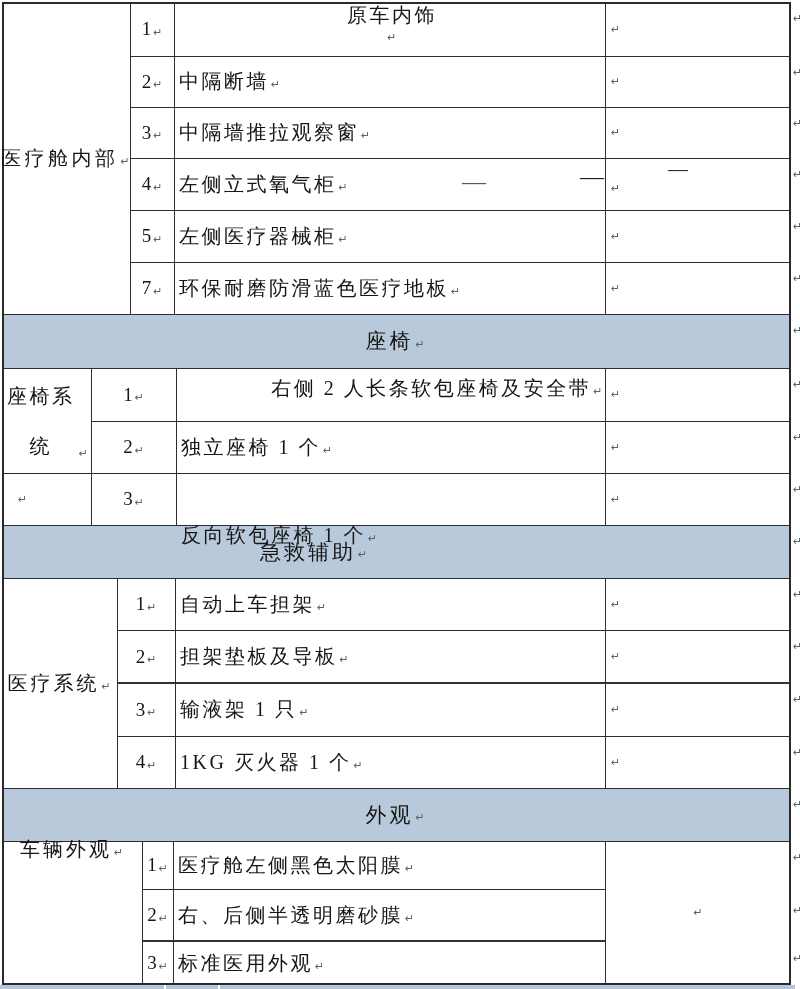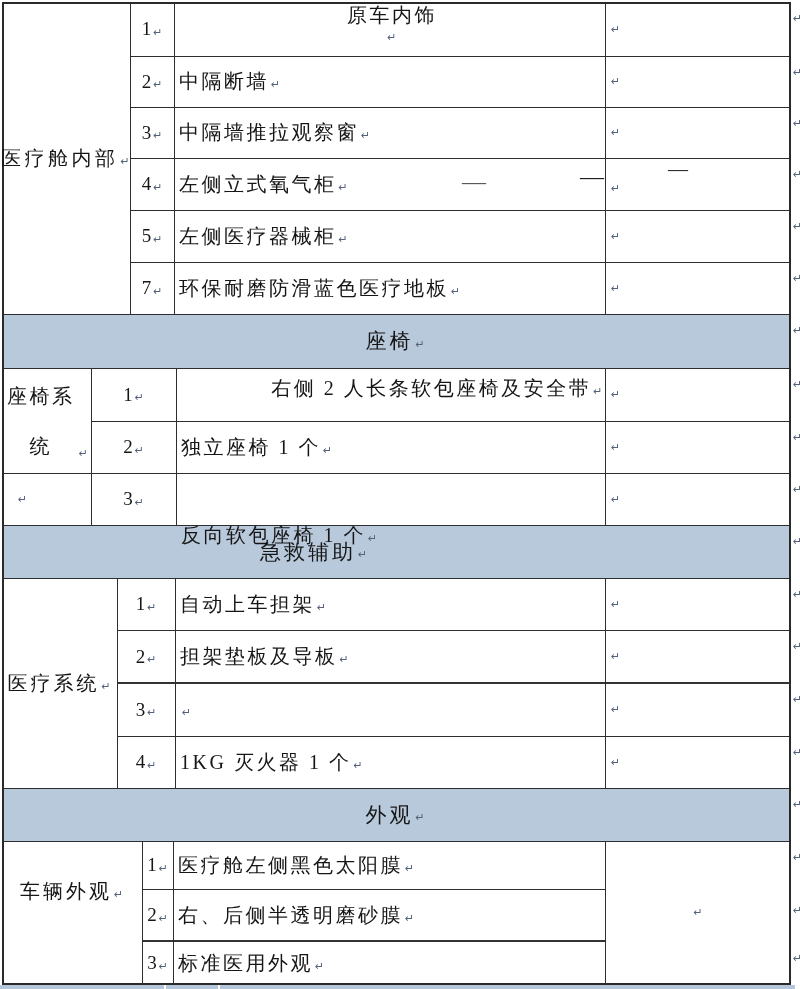--- a/index.html
+++ b/index.html
@@ -233,20 +233,21 @@
     </div>
   <div class="cell valcell" style="left:605px;top:630px;width:184px;height:53px;">
       <span class="pmark lone">↵</span>
     </div>
 
   <div class="cell num" style="left:117px;top:683px;width:58px;height:53px;">
       <span>3</span>
       <span class="pmark">↵</span>
     </div>
   <div class="cell item" style="left:176px;top:683px;width:429px;height:53px;">
+      <span>输液架 1 只</span>
       <span class="pmark">↵</span>
     </div>
   <div class="cell valcell" style="left:605px;top:683px;width:184px;height:53px;">
       <span class="pmark lone">↵</span>
     </div>
 
   <div class="cell num" style="left:117px;top:736px;width:58px;height:52px;">
       <span>4</span>
       <span class="pmark">↵</span>
     </div>
@@ -256,21 +257,21 @@
     </div>
   <div class="cell valcell" style="left:605px;top:736px;width:184px;height:52px;">
       <span class="pmark lone">↵</span>
     </div>
 
   <div class="cell hdr" style="left:4px;top:788px;width:785px;height:53px;">
       <span>外观</span>
       <span class="pmark">↵</span>
     </div>
 
-  <div class="cell cat" style="left:4px;top:841px;width:138px;height:100px;letter-spacing:3px;">
+  <div class="cell cat" style="left:4px;top:799px;width:138px;height:100px;letter-spacing:3px;">
       <span>车辆外观</span>
       <span class="pmark">↵</span>
     </div>
 
   <div class="cell num" style="left:142px;top:841px;width:31px;height:48px;">
       <span>1</span>
       <span class="pmark">↵</span>
     </div>
   <div class="cell item" style="left:174px;top:841px;width:431px;height:48px;">
       <span>医疗舱左侧黑色太阳膜</span>

